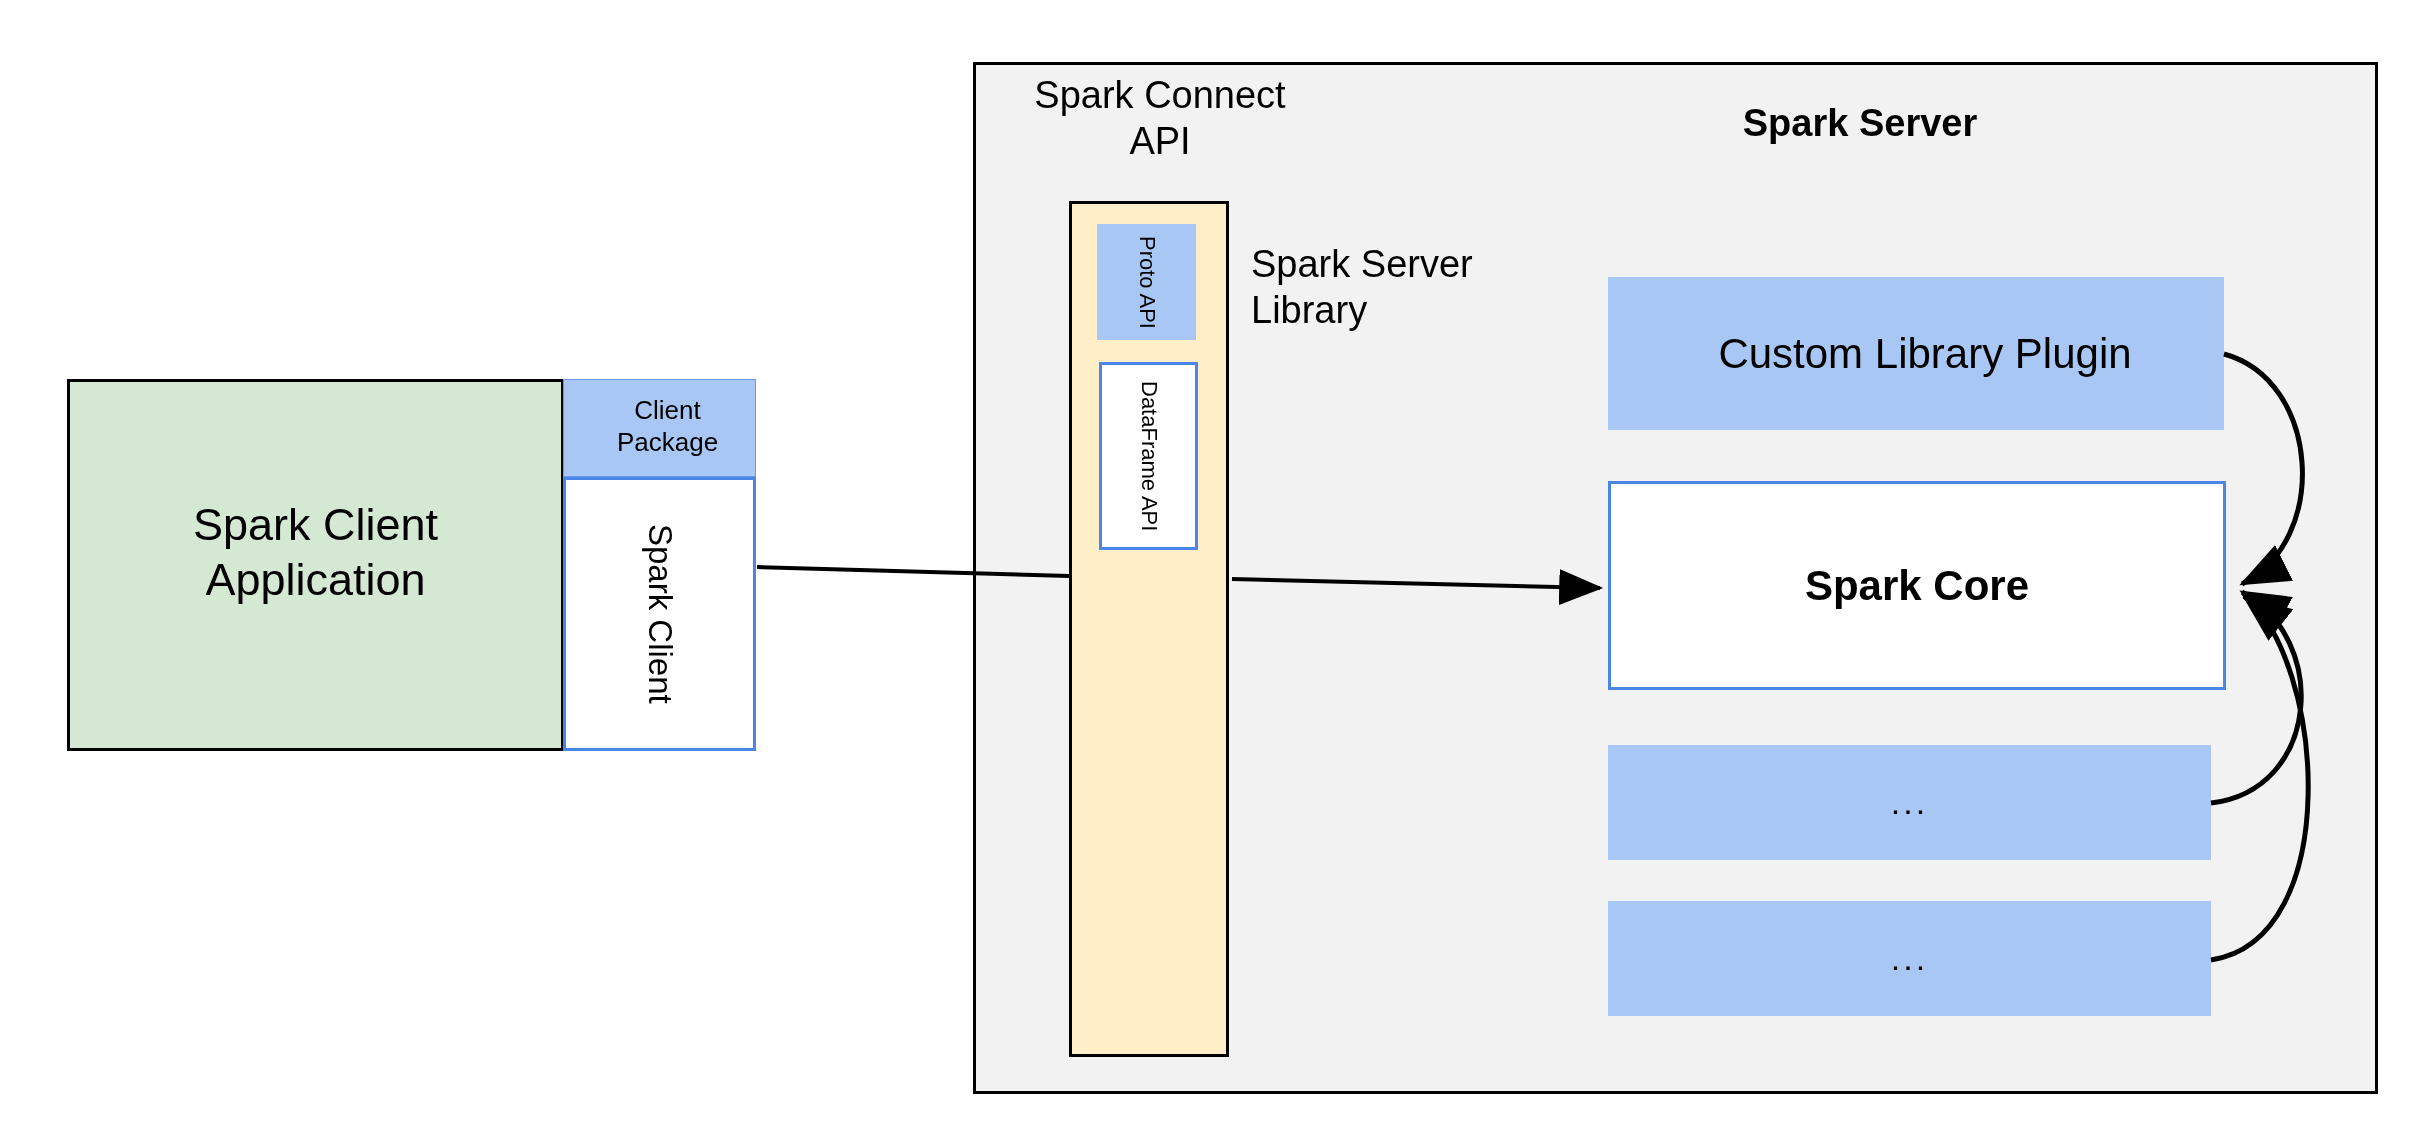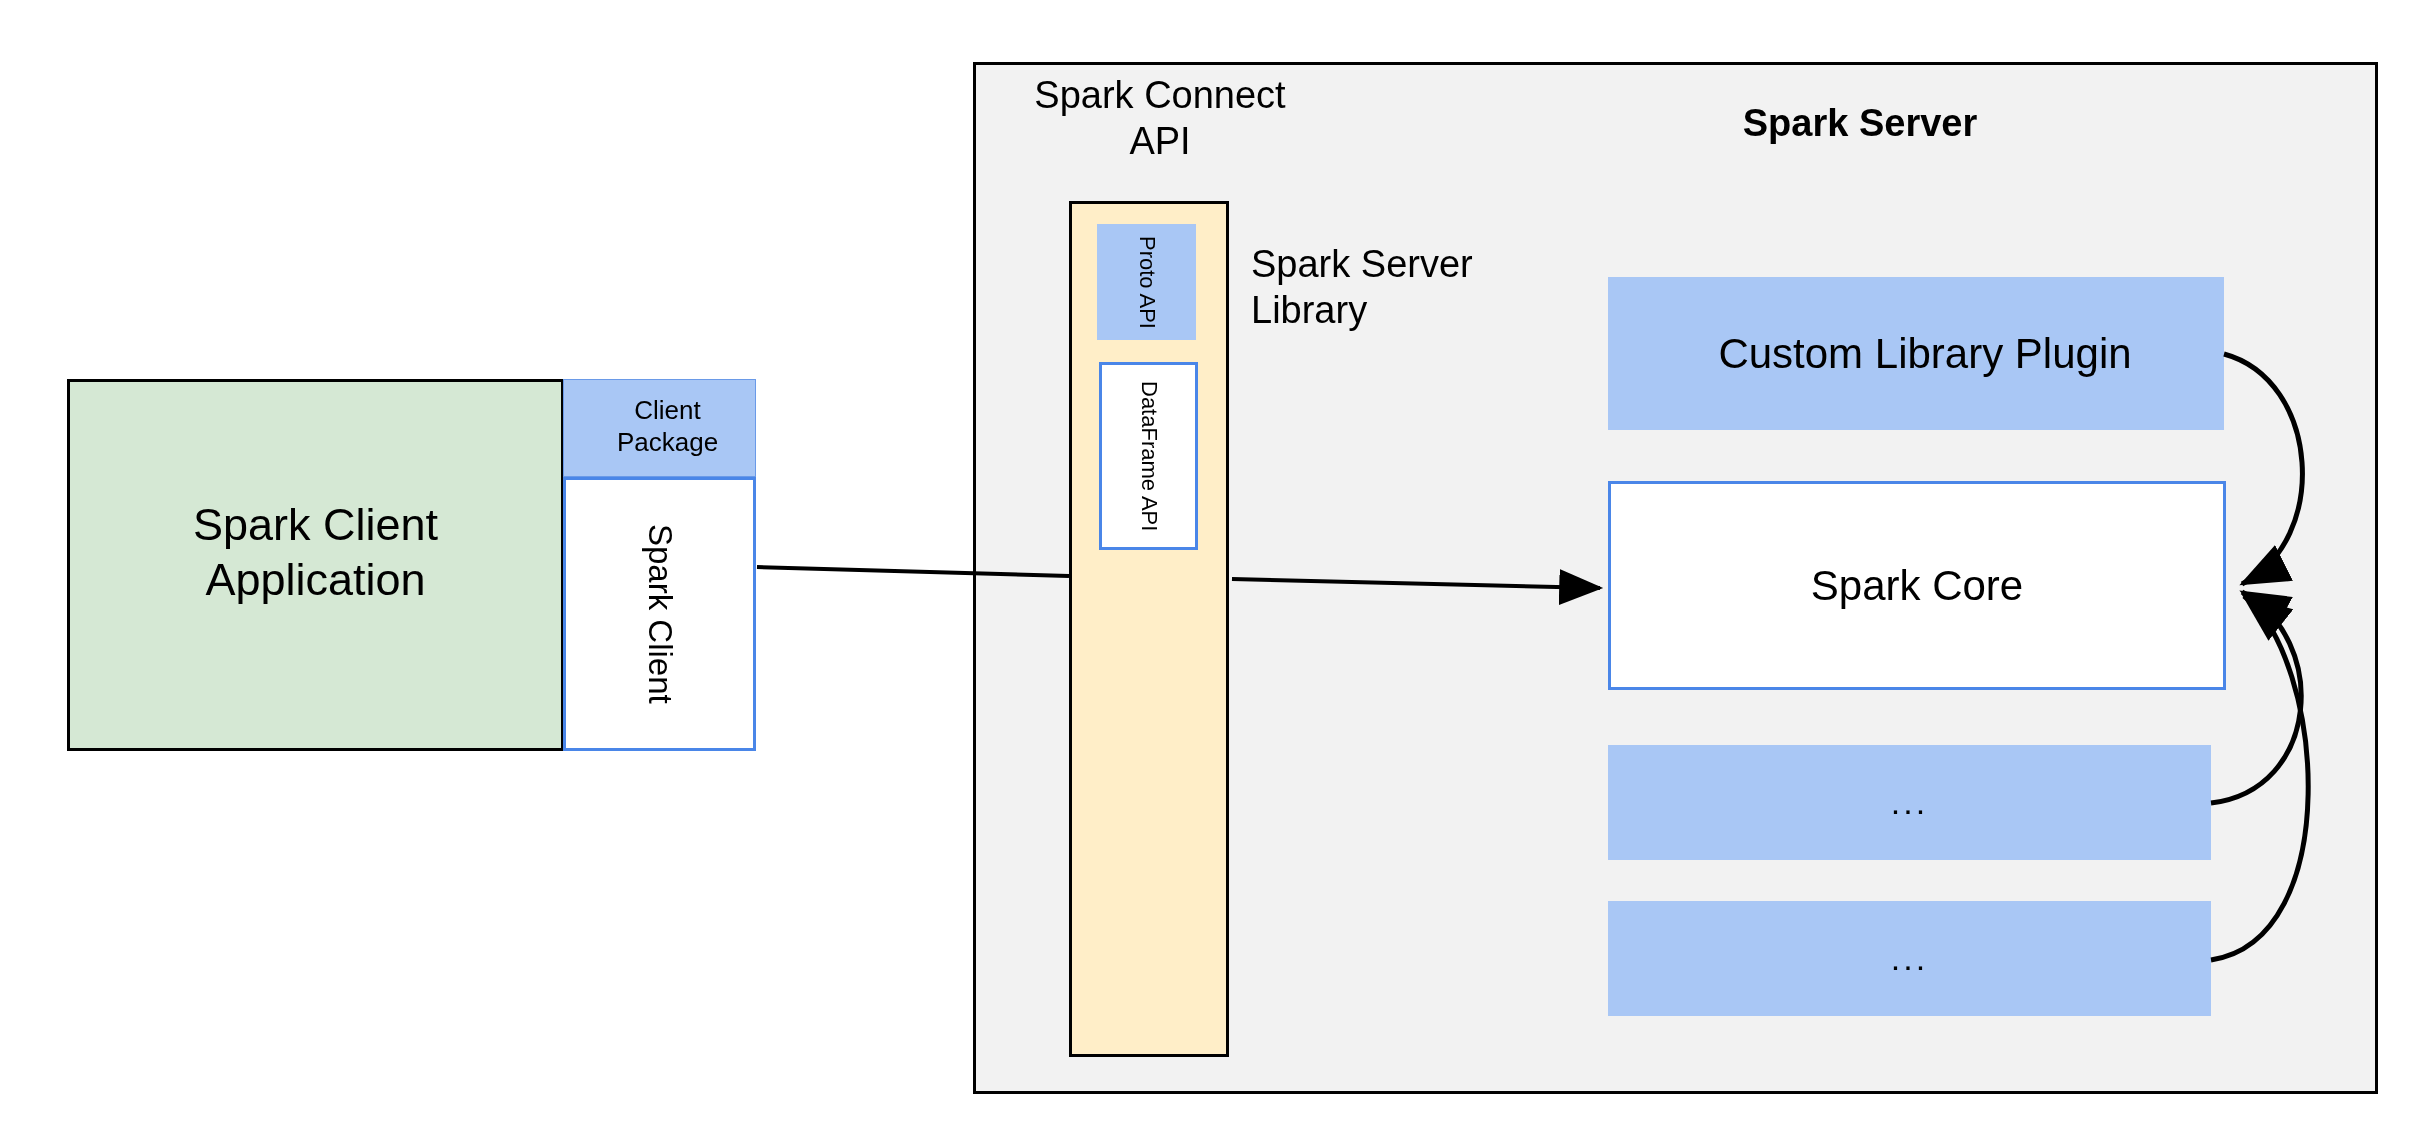--- a/index.html
+++ b/index.html
@@ -167,20 +167,21 @@
     left: 1608px; top: 481px;
     width: 618px; height: 209px;
     background: #ffffff;
     border: 3px solid #4a86e8;
   }
   #spark-core-label {
     left: 1608px; top: 481px;
     width: 618px; height: 209px;
     display: flex; align-items: center; justify-content: center;
     font-size: 42px;
+    font-weight: bold;
   }
 
   #ellipsis-box-1 {
     left: 1608px; top: 745px;
     width: 603px; height: 115px;
     background: #a9c7f5;
   }
   #ellipsis-label-1 {
     left: 1608px; top: 745px;
     width: 603px; height: 115px;

